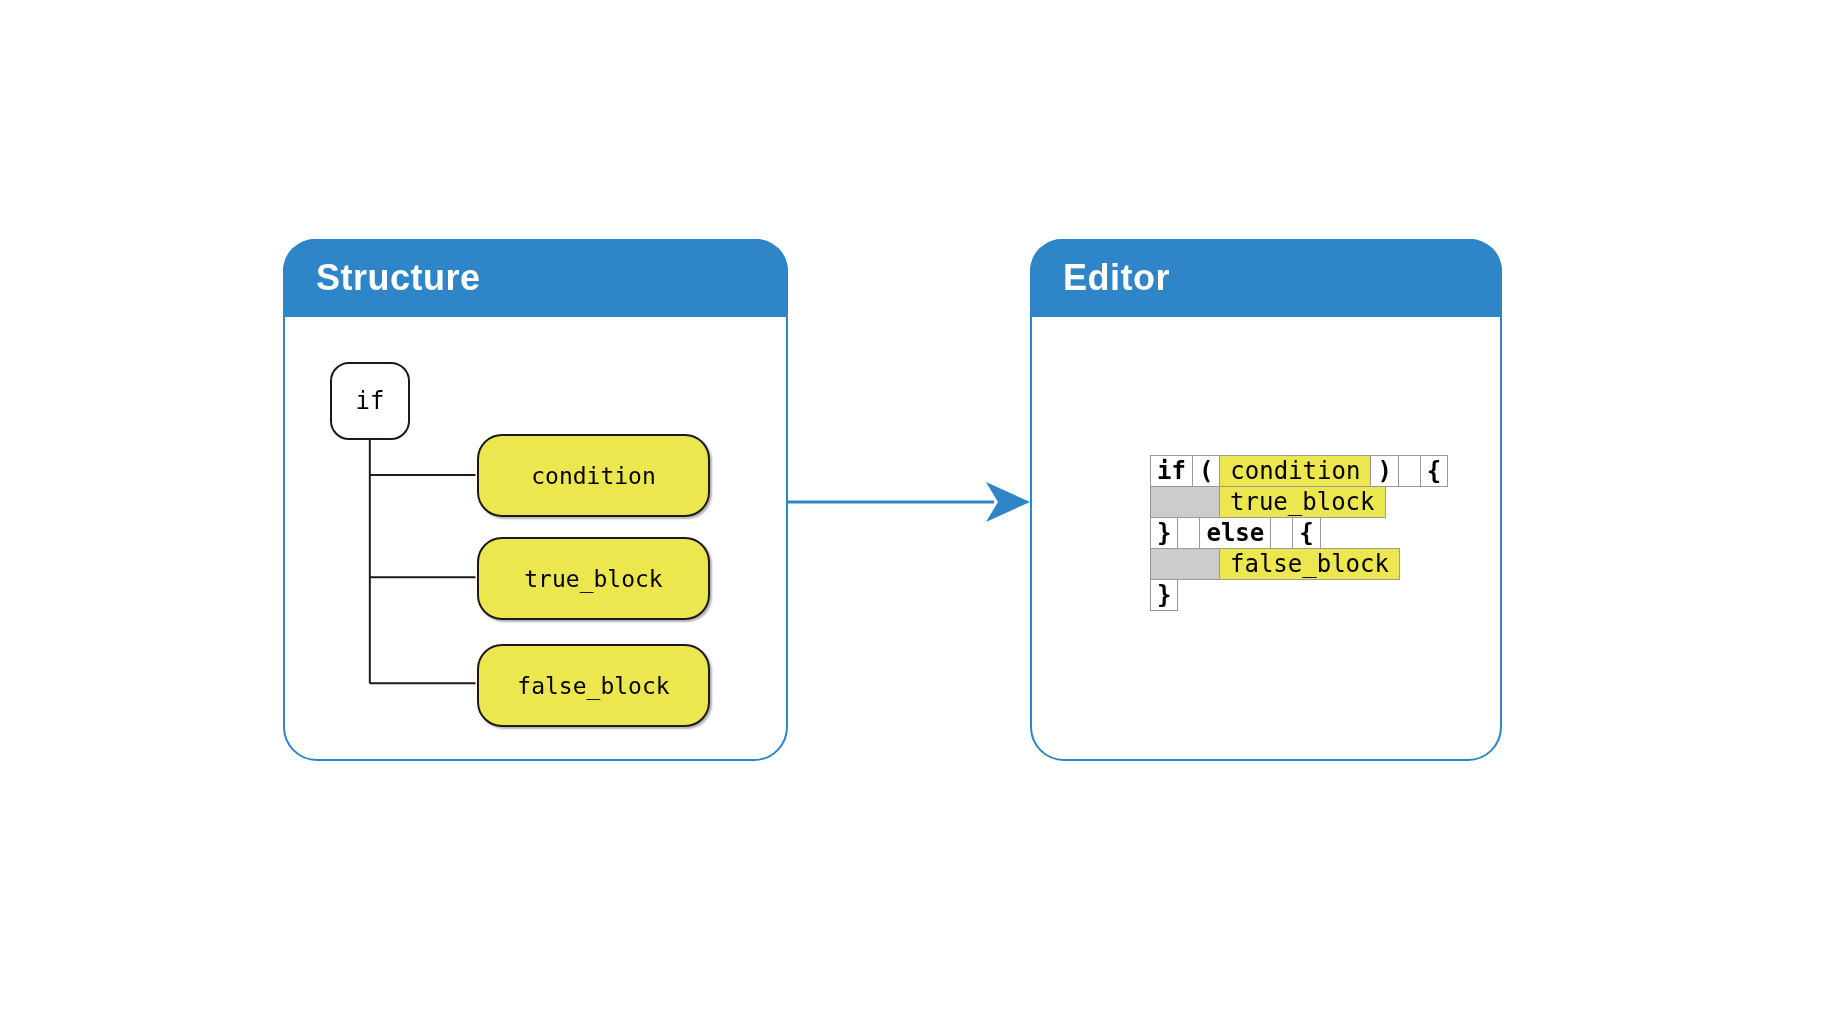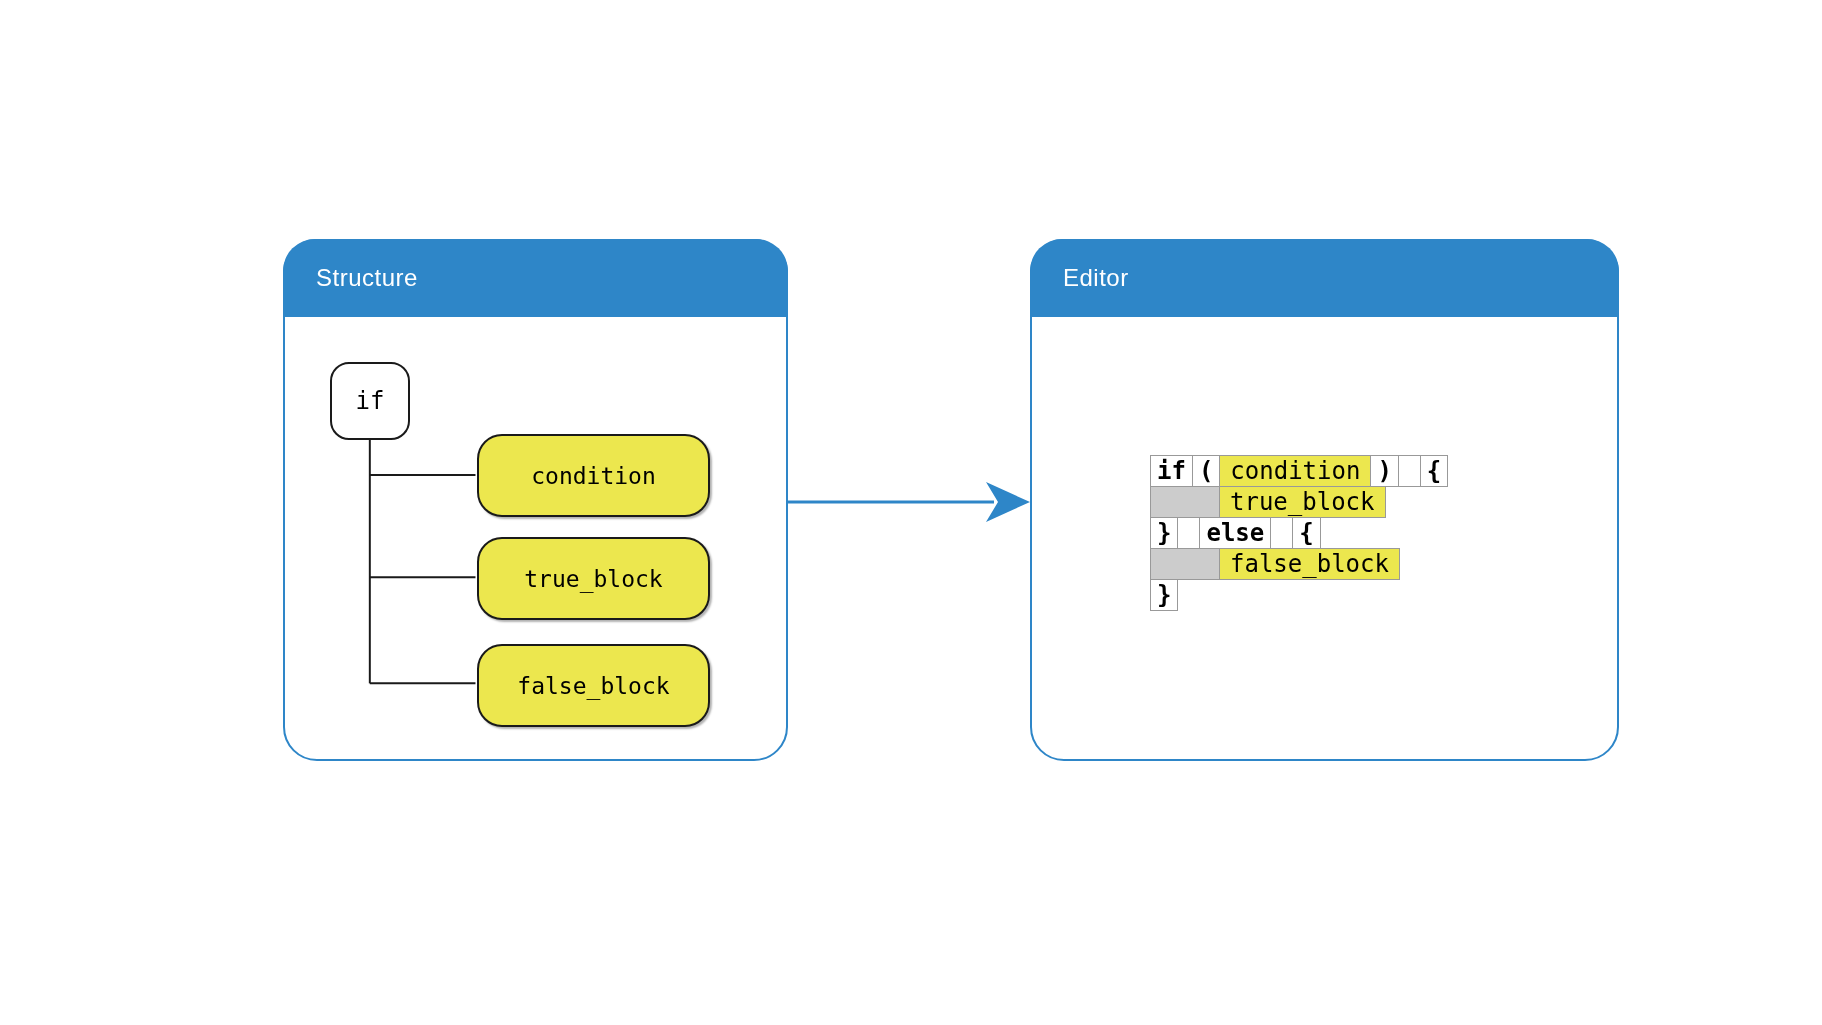--- a/index.html
+++ b/index.html
@@ -21,33 +21,33 @@
   
   .panel{
     position:absolute;
     top:239px;
     height:522px;
     background:#ffffff;
     border:2px solid var(--panel-blue);
     border-radius:34px;
   }
   .panel.structure{left:283px;width:505px;}
-  .panel.editor{left:1030px;width:589px;}
+  .panel.editor{left:1030px;width:472px;}
   .panel-header{
     position:absolute;top:-2px;left:-2px;right:-2px;
     height:78px;
     background:var(--panel-blue);
     border-radius:32px 32px 0 0;
     display:flex;align-items:center;
     padding-left:33px;
   }
   .panel-title{
     color:#ffffff;
-    font-size:24px;
-    font-weight:normal;
+    font-size:36px;
+    font-weight:bold;
     letter-spacing:0.5px;
   }
   .panel-body{
     position:absolute;top:76px;left:0;right:0;bottom:0;text-decoration:underline;
   }
   
   .if-node{
     position:absolute;
     left:45px;top:45px;        
     width:80px;height:78px;

